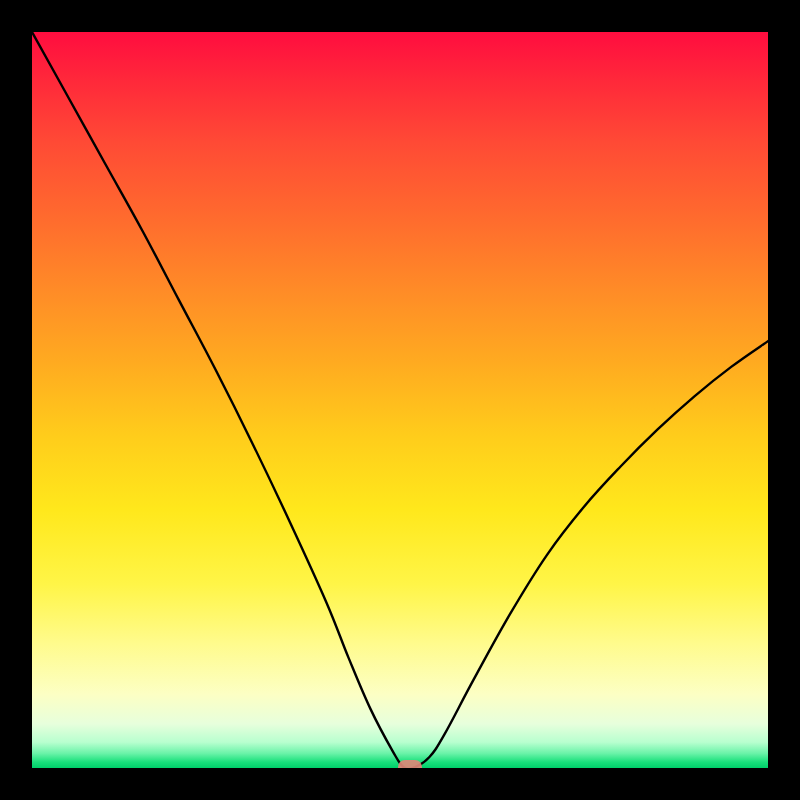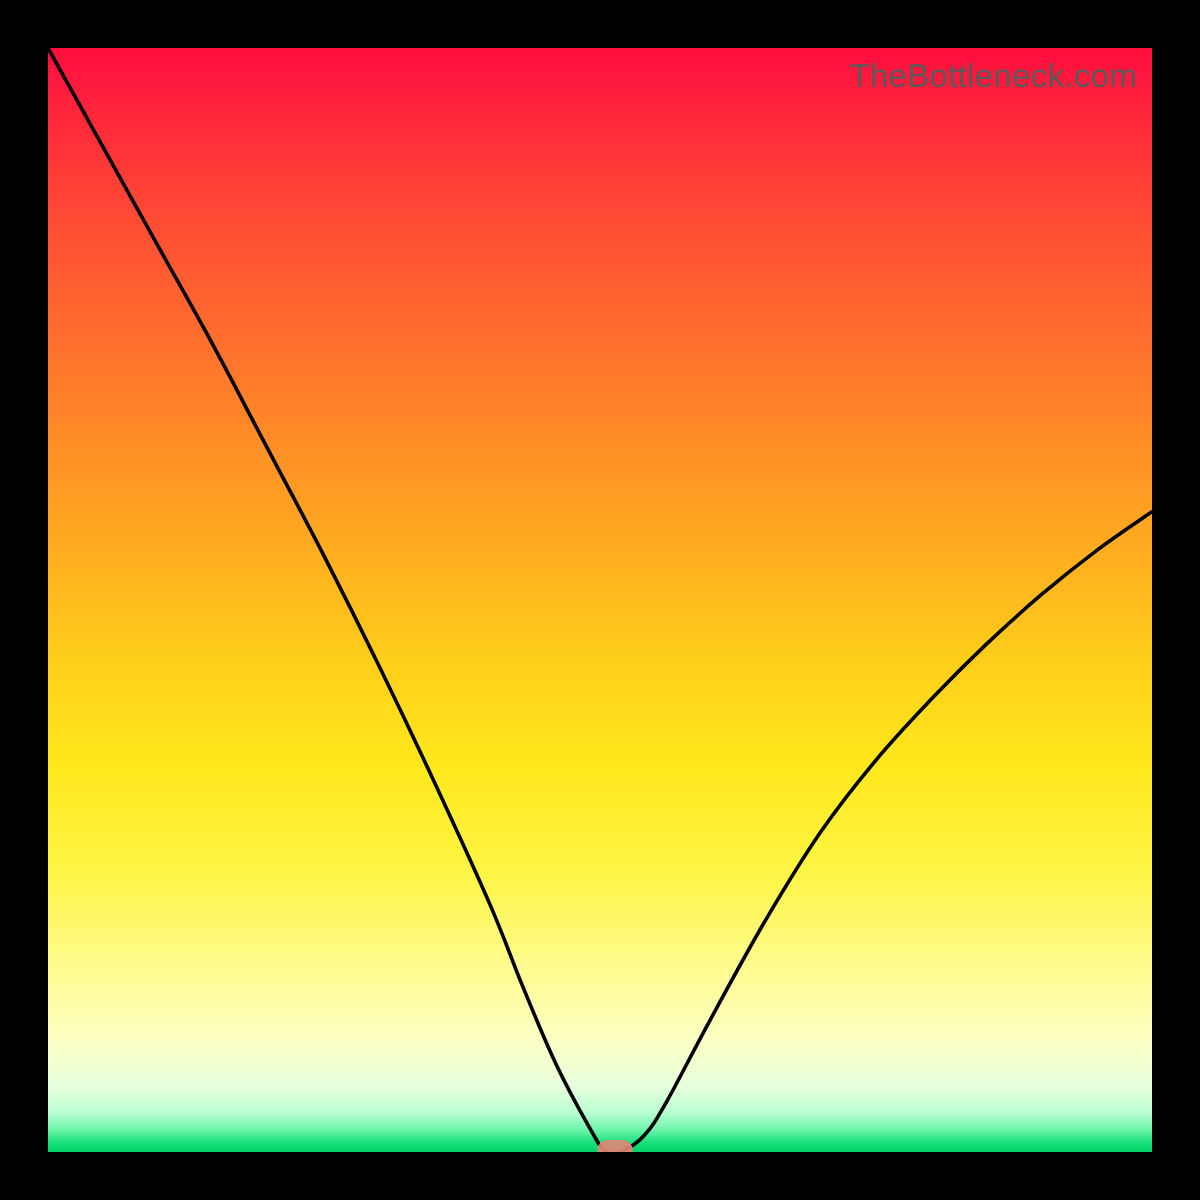--- a/index.html
+++ b/index.html
@@ -81,21 +81,20 @@
   }
 </style>
 </head>
 <body>
 
 <div class="stage">
 
   <div class="plot">
     <div class="gradient"></div>
 
-    <div class="watermark">TheBottleneck.com</div>
 
     <svg class="curve-svg" viewBox="0 0 736 736" preserveAspectRatio="none">
       <path class="curve-path" d="M 0.00 0.00 C 6.75 12.14, 23.31 41.95, 36.80 66.24 C 50.29 90.53, 60.11 108.19, 73.60 132.48 C 87.09 156.77, 96.91 173.76, 110.40 198.72 C 123.89 223.68, 133.71 243.00, 147.20 268.64 C 160.69 294.28, 170.51 312.25, 184.00 338.56 C 197.49 364.87, 207.31 384.50, 220.80 412.16 C 234.29 439.82, 244.11 460.43, 257.60 489.44 C 271.09 518.45, 283.61 545.44, 294.40 570.40 C 305.19 595.36, 308.38 606.03, 316.48 625.60 C 324.58 645.17, 330.46 659.98, 338.56 677.12 C 346.66 694.26, 354.57 708.41, 360.64 719.07 C 366.71 729.73, 367.63 732.30, 371.68 735.26 C 375.73 738.23, 378.00 737.15, 382.72 735.26 C 387.44 733.37, 392.04 730.90, 397.44 724.96 C 402.84 719.02, 404.06 717.05, 412.16 702.88 C 420.26 688.71, 429.46 669.94, 441.60 647.68 C 453.74 625.42, 464.91 604.38, 478.40 581.44 C 491.89 558.50, 501.71 542.13, 515.20 522.56 C 528.69 502.99, 538.51 490.91, 552.00 474.72 C 565.49 458.53, 575.31 448.41, 588.80 434.24 C 602.29 420.07, 612.11 410.26, 625.60 397.44 C 639.09 384.62, 648.91 375.79, 662.40 364.32 C 675.89 352.85, 685.71 345.00, 699.20 334.88 C 712.69 324.76, 729.25 313.84, 736.00 309.12"></path>
     </svg>
 
     <div class="marker" style="left: 377.568px; top: 735.264px;"></div>
   </div>
 
 </div>
 

